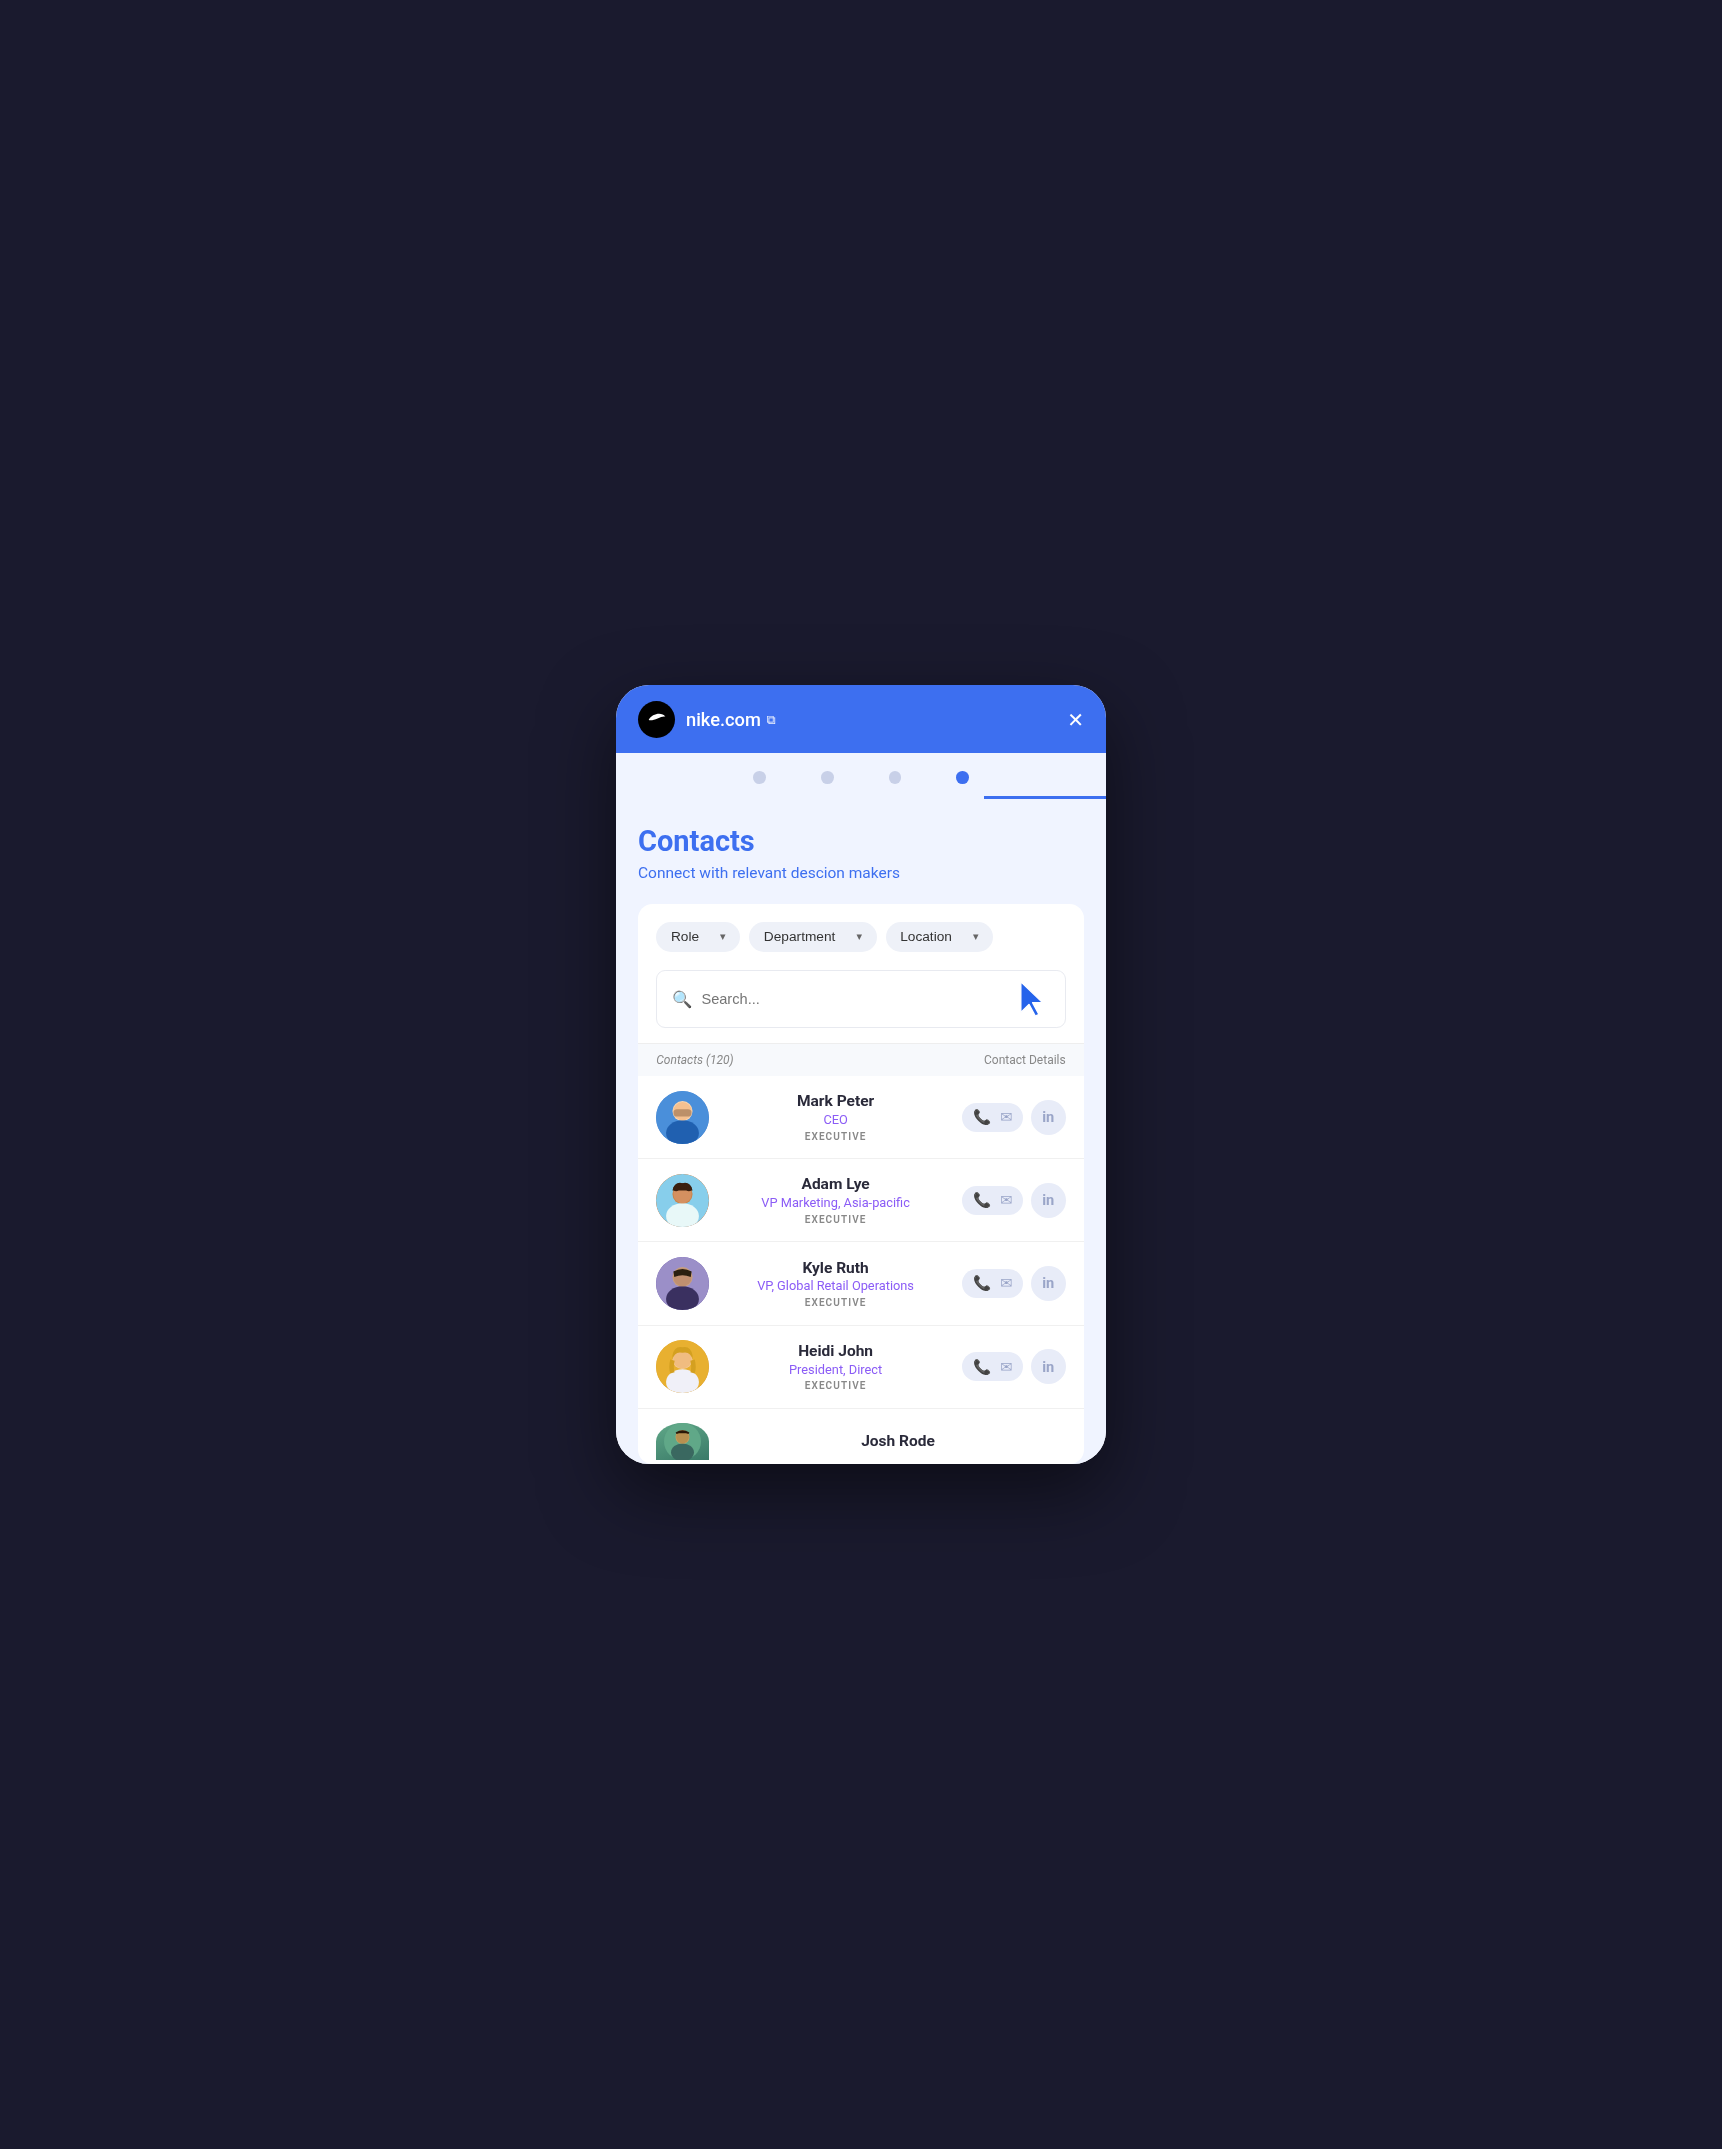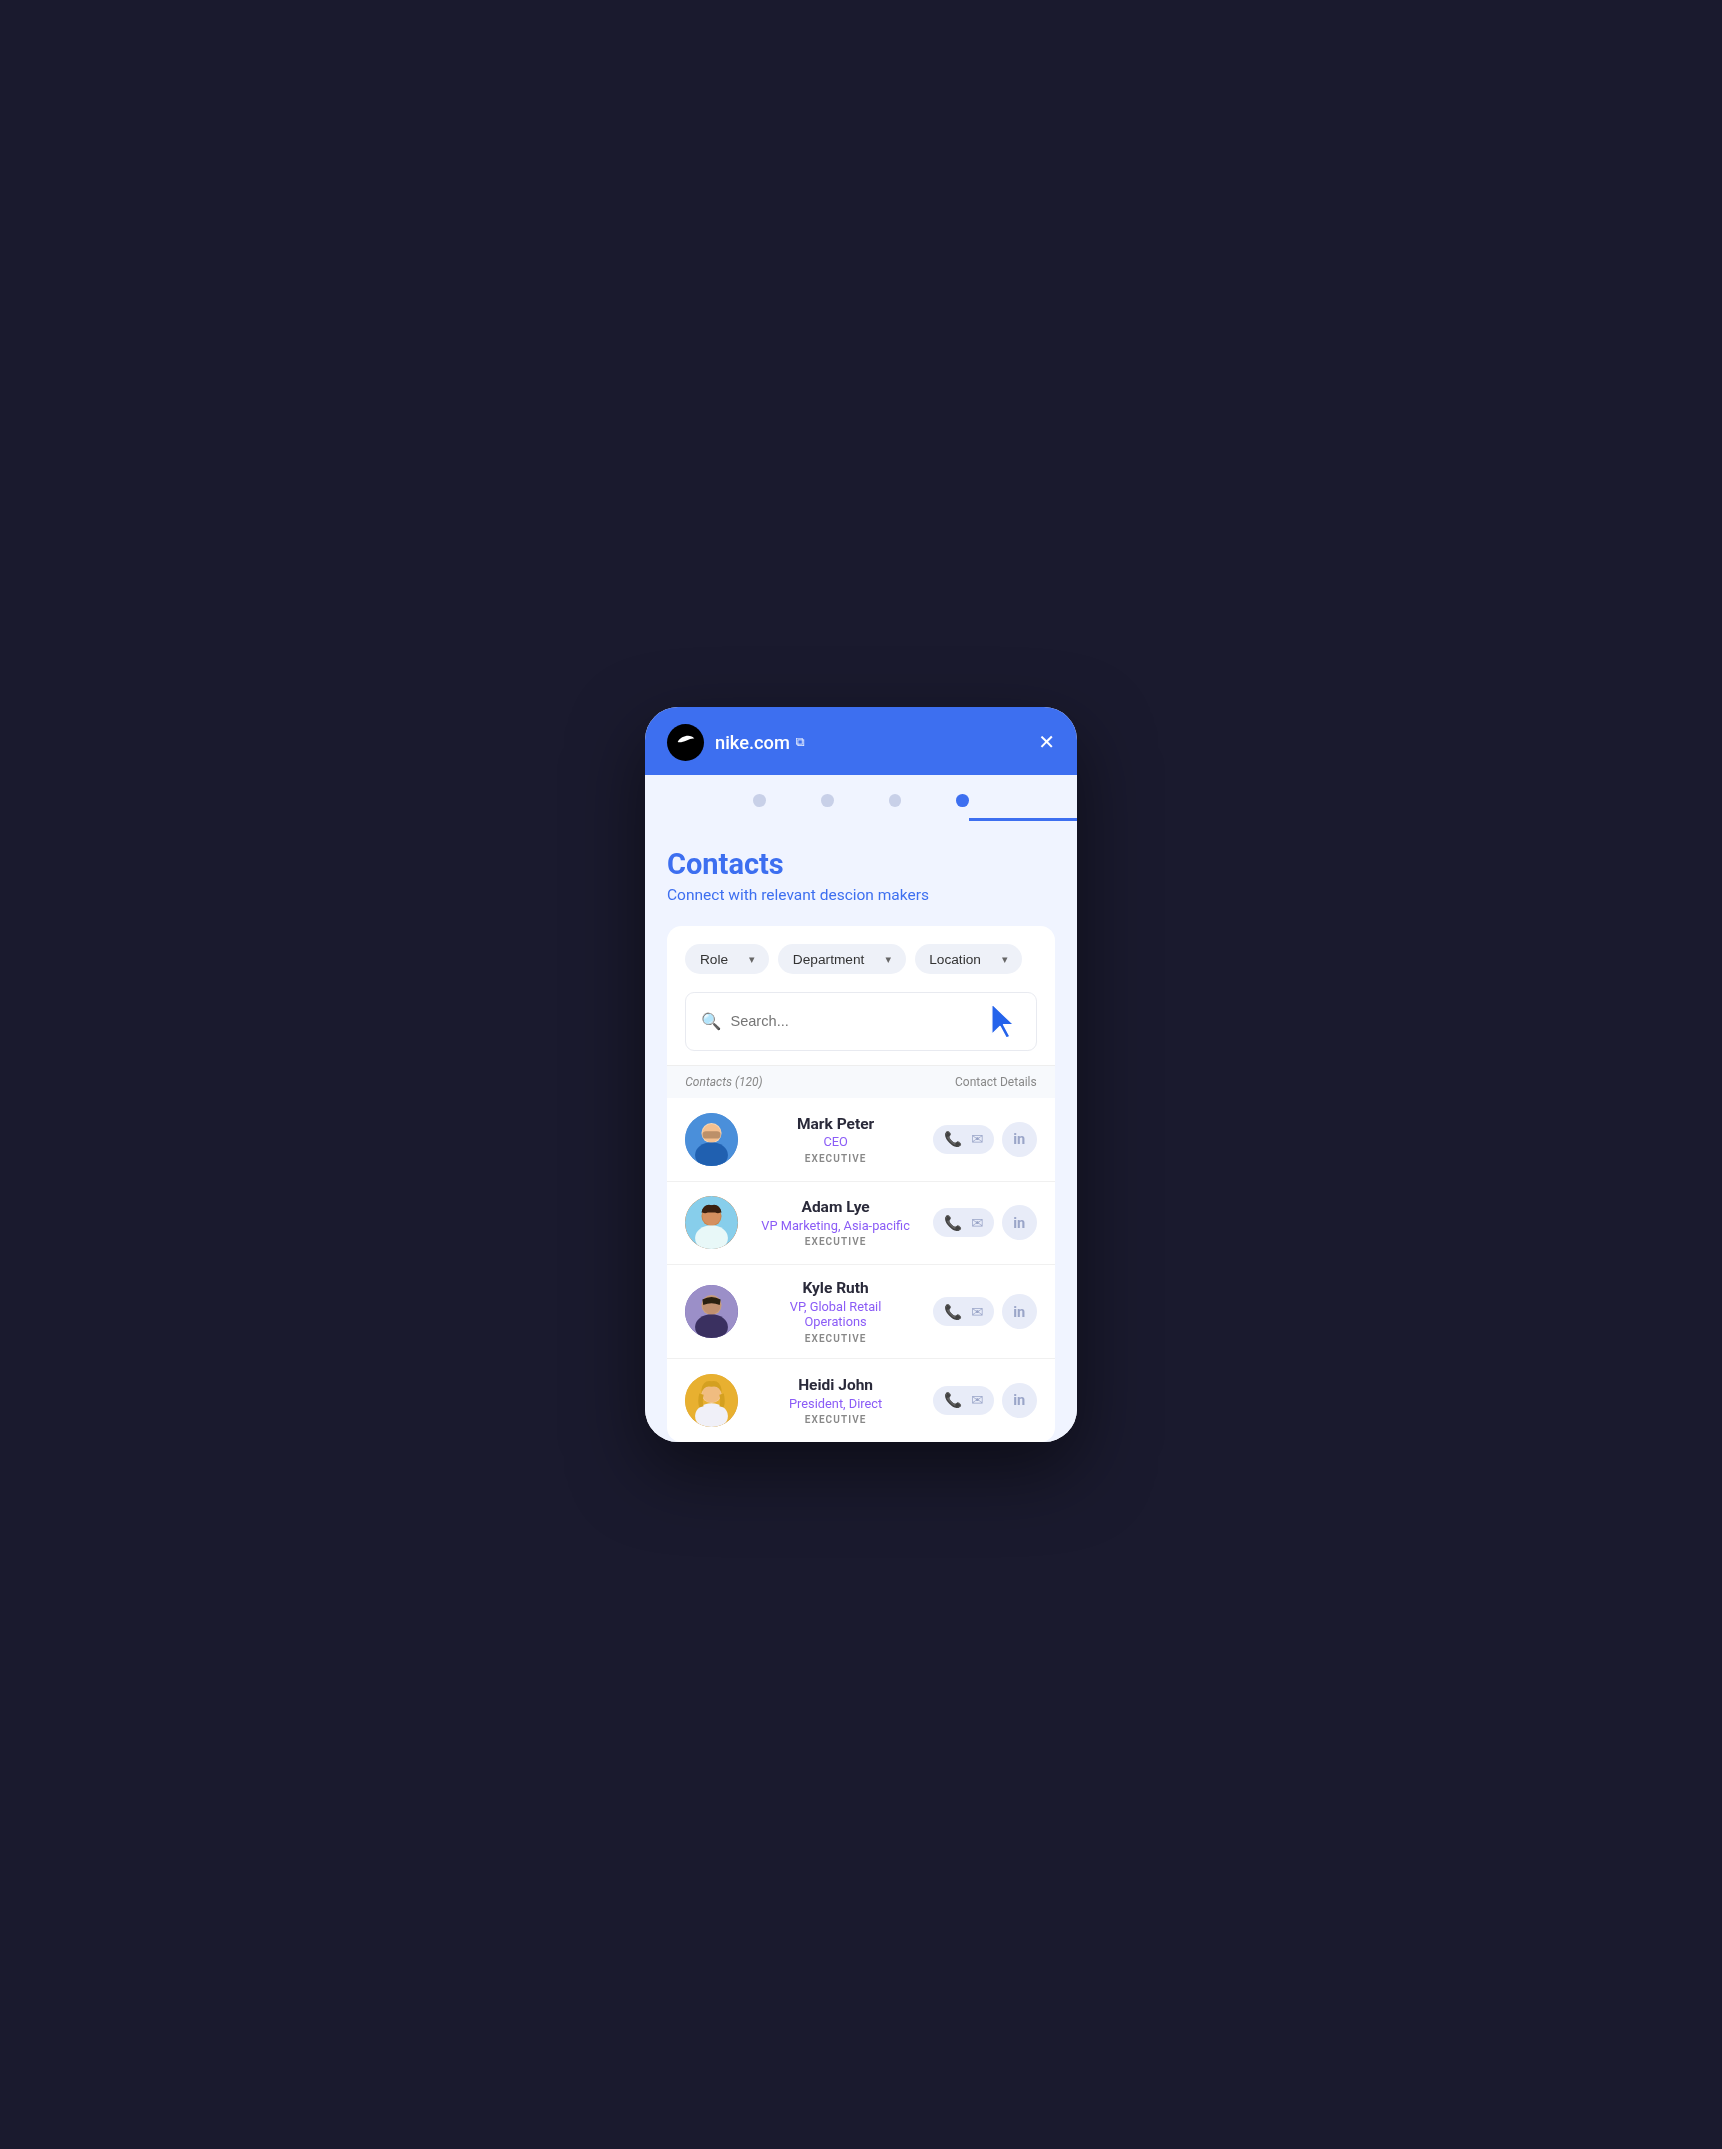--- a/index.html
+++ b/index.html
@@ -7,21 +7,21 @@
     body {
       background: #1a1a2e;
       display: flex;
       justify-content: center;
       align-items: center;
       min-height: 100vh;
       font-family: -apple-system, BlinkMacSystemFont, 'Segoe UI', Roboto, sans-serif;
     }
 
     .phone-frame {
-      width: 432px;
+      width: 490px;
       background: #fff;
       border-radius: 33px;
       overflow: hidden;
       box-shadow: 0 27.4px 73px rgba(0,0,0,0.5);
       position: relative;
     }
 
     
     .header-bar {
       background: #3d6ff0;
@@ -490,19 +490,33 @@
           </div>
           <div class="contact-actions">
             <div class="action-group">
               <span class="action-icon">📞</span>
               <span class="action-icon">✉</span>
             </div>
             <div class="action-linkedin">in</div>
           </div>
         </li>
 
+        <li class="contact-item" style="padding-bottom: 3.7px; overflow: hidden;">
+          <div class="avatar face-josh" style="align-self: flex-end; height: 37px; border-radius: 50% 50% 0 0; overflow: hidden;">
+            <svg width="53" height="37" viewBox="0 0 58 58" xmlns="http://www.w3.org/2000/svg">
+              <circle cx="29" cy="29" r="29" fill="#60a888"></circle>
+              <circle cx="29" cy="22" r="11" fill="#c8a060"></circle>
+              <ellipse cx="29" cy="46" rx="18" ry="14" fill="#3a6860"></ellipse>
+              <circle cx="29" cy="22" r="10" fill="#b89050"></circle>
+              <path d="M19 16 Q29 10 39 16" fill="#2a1808" stroke="#2a1808" stroke-width="3"></path>
+            </svg>
+          </div>
+          <div class="contact-info">
+            <div class="contact-name">Josh Rode</div>
+          </div>
+        </li>
 
       </ul>
     </div>
   </div>
 
 </div>
 
 
 </body></html>

